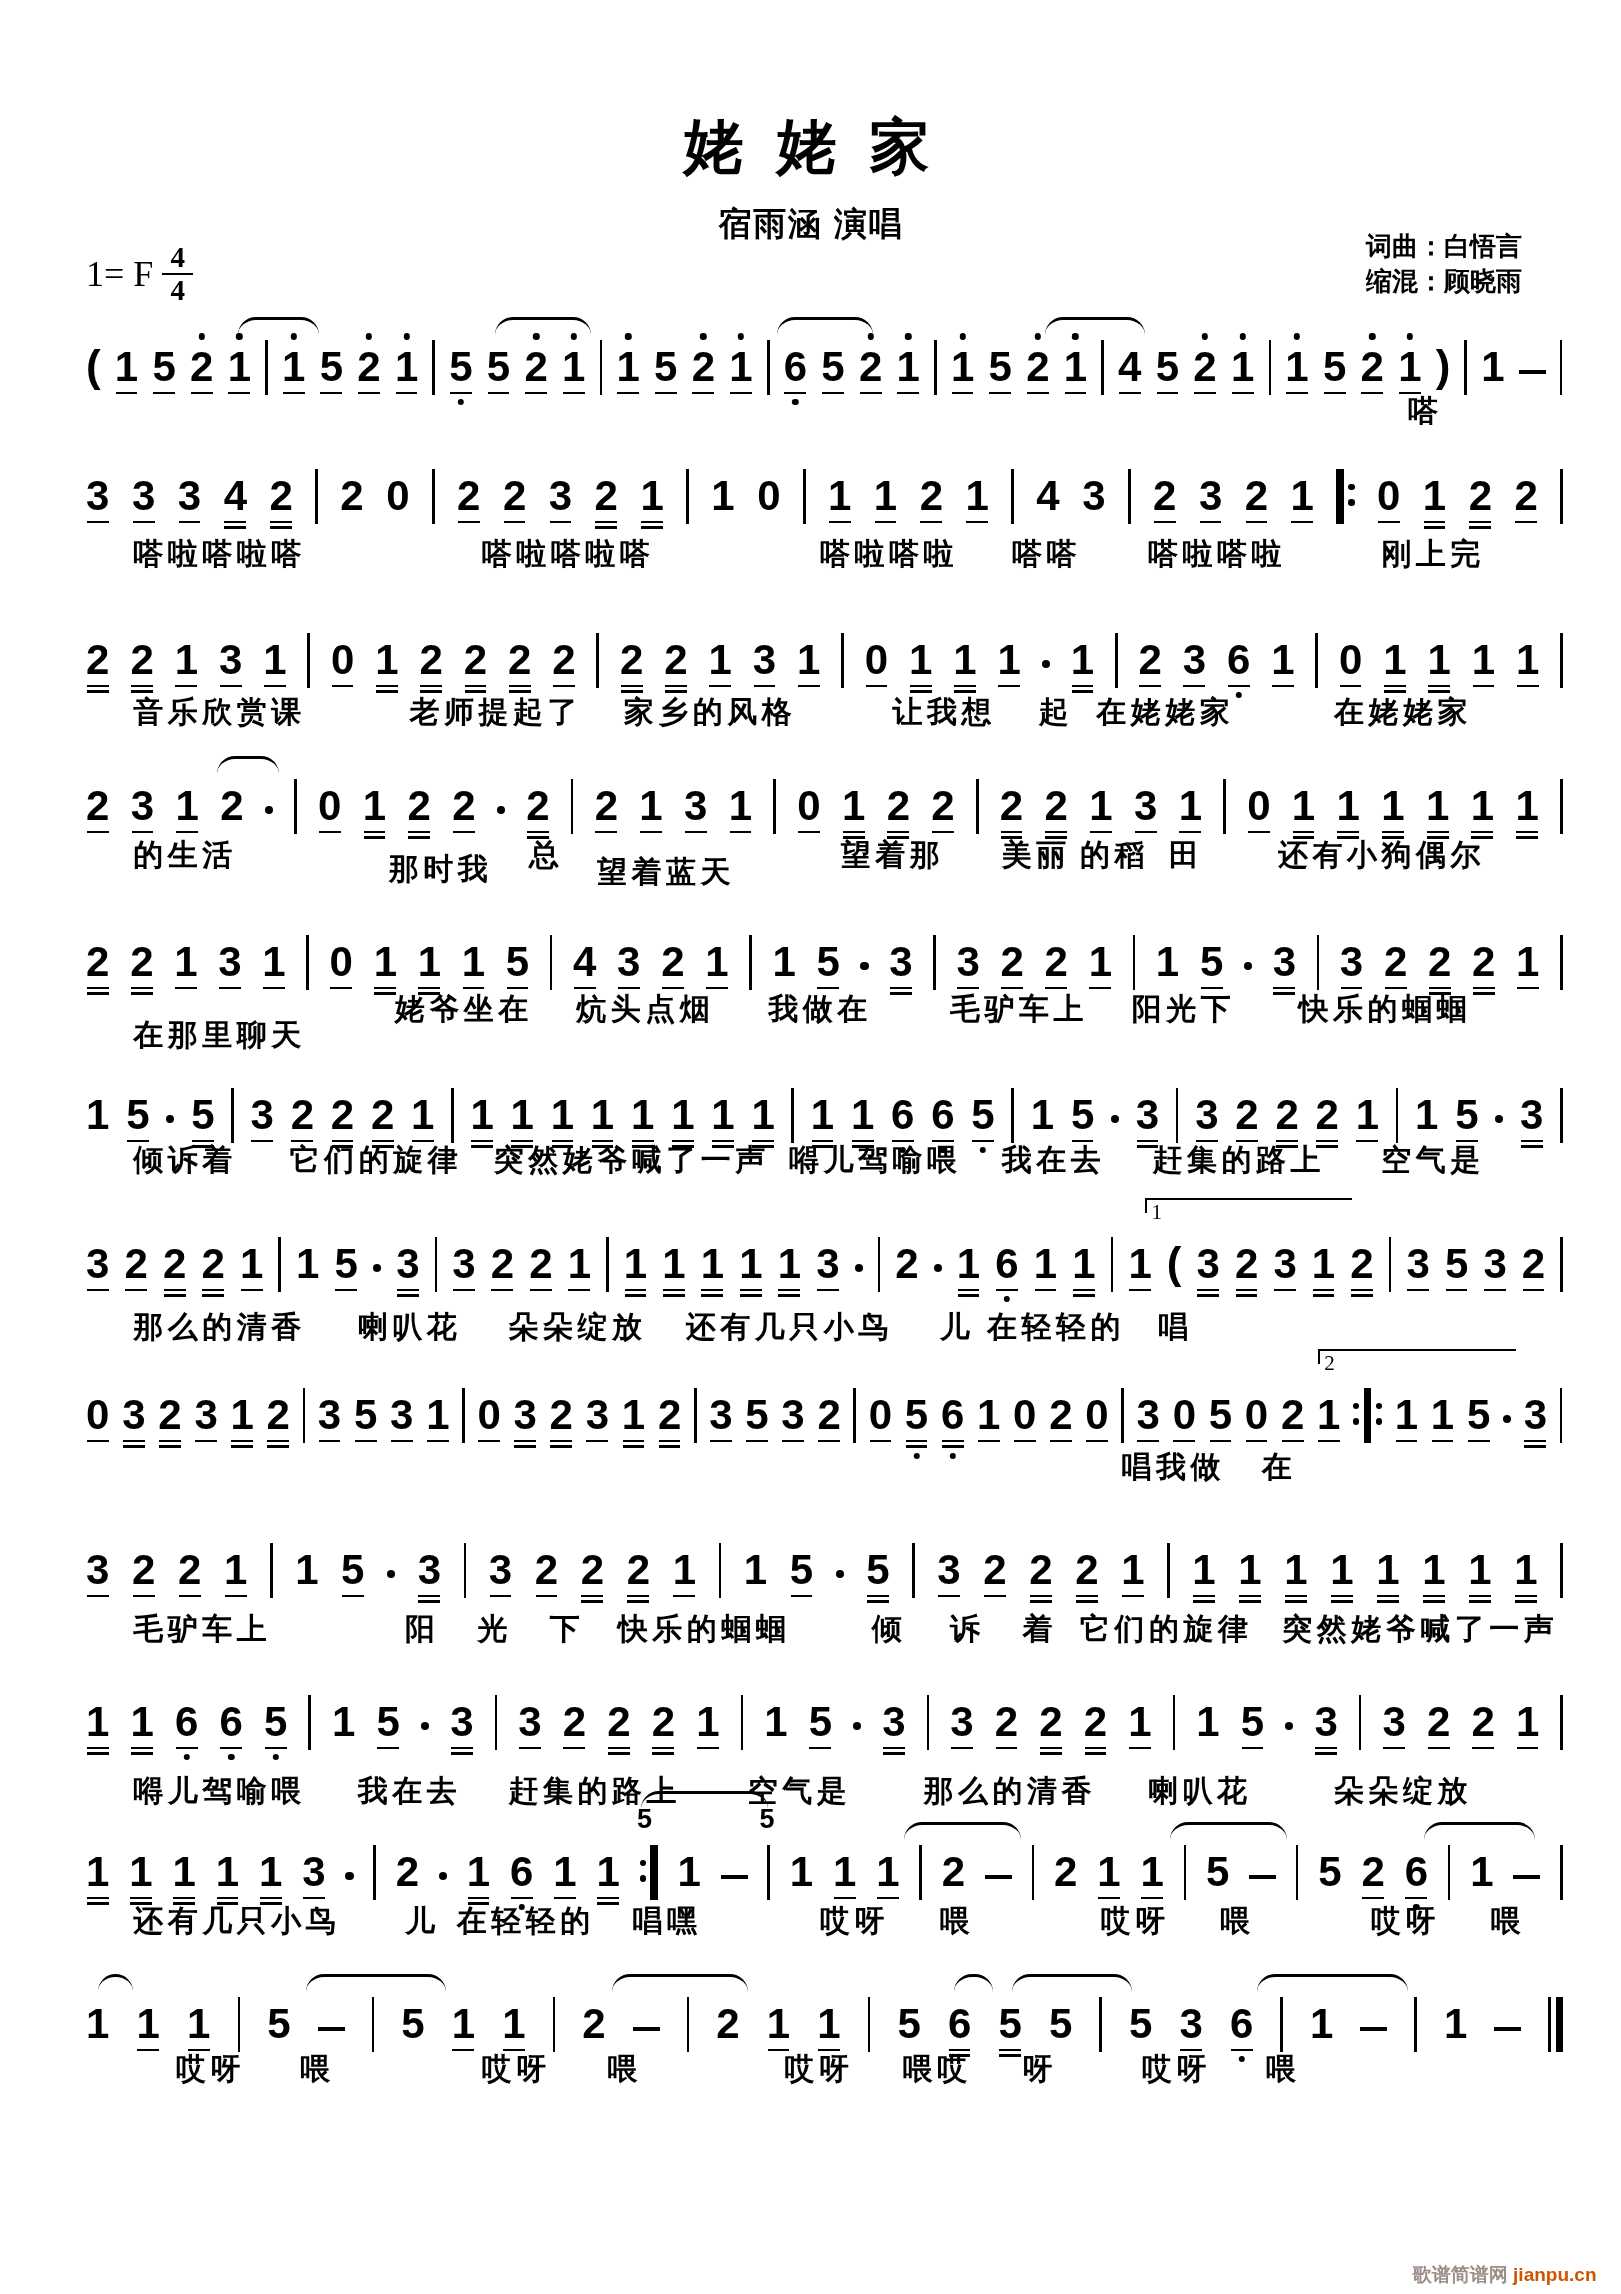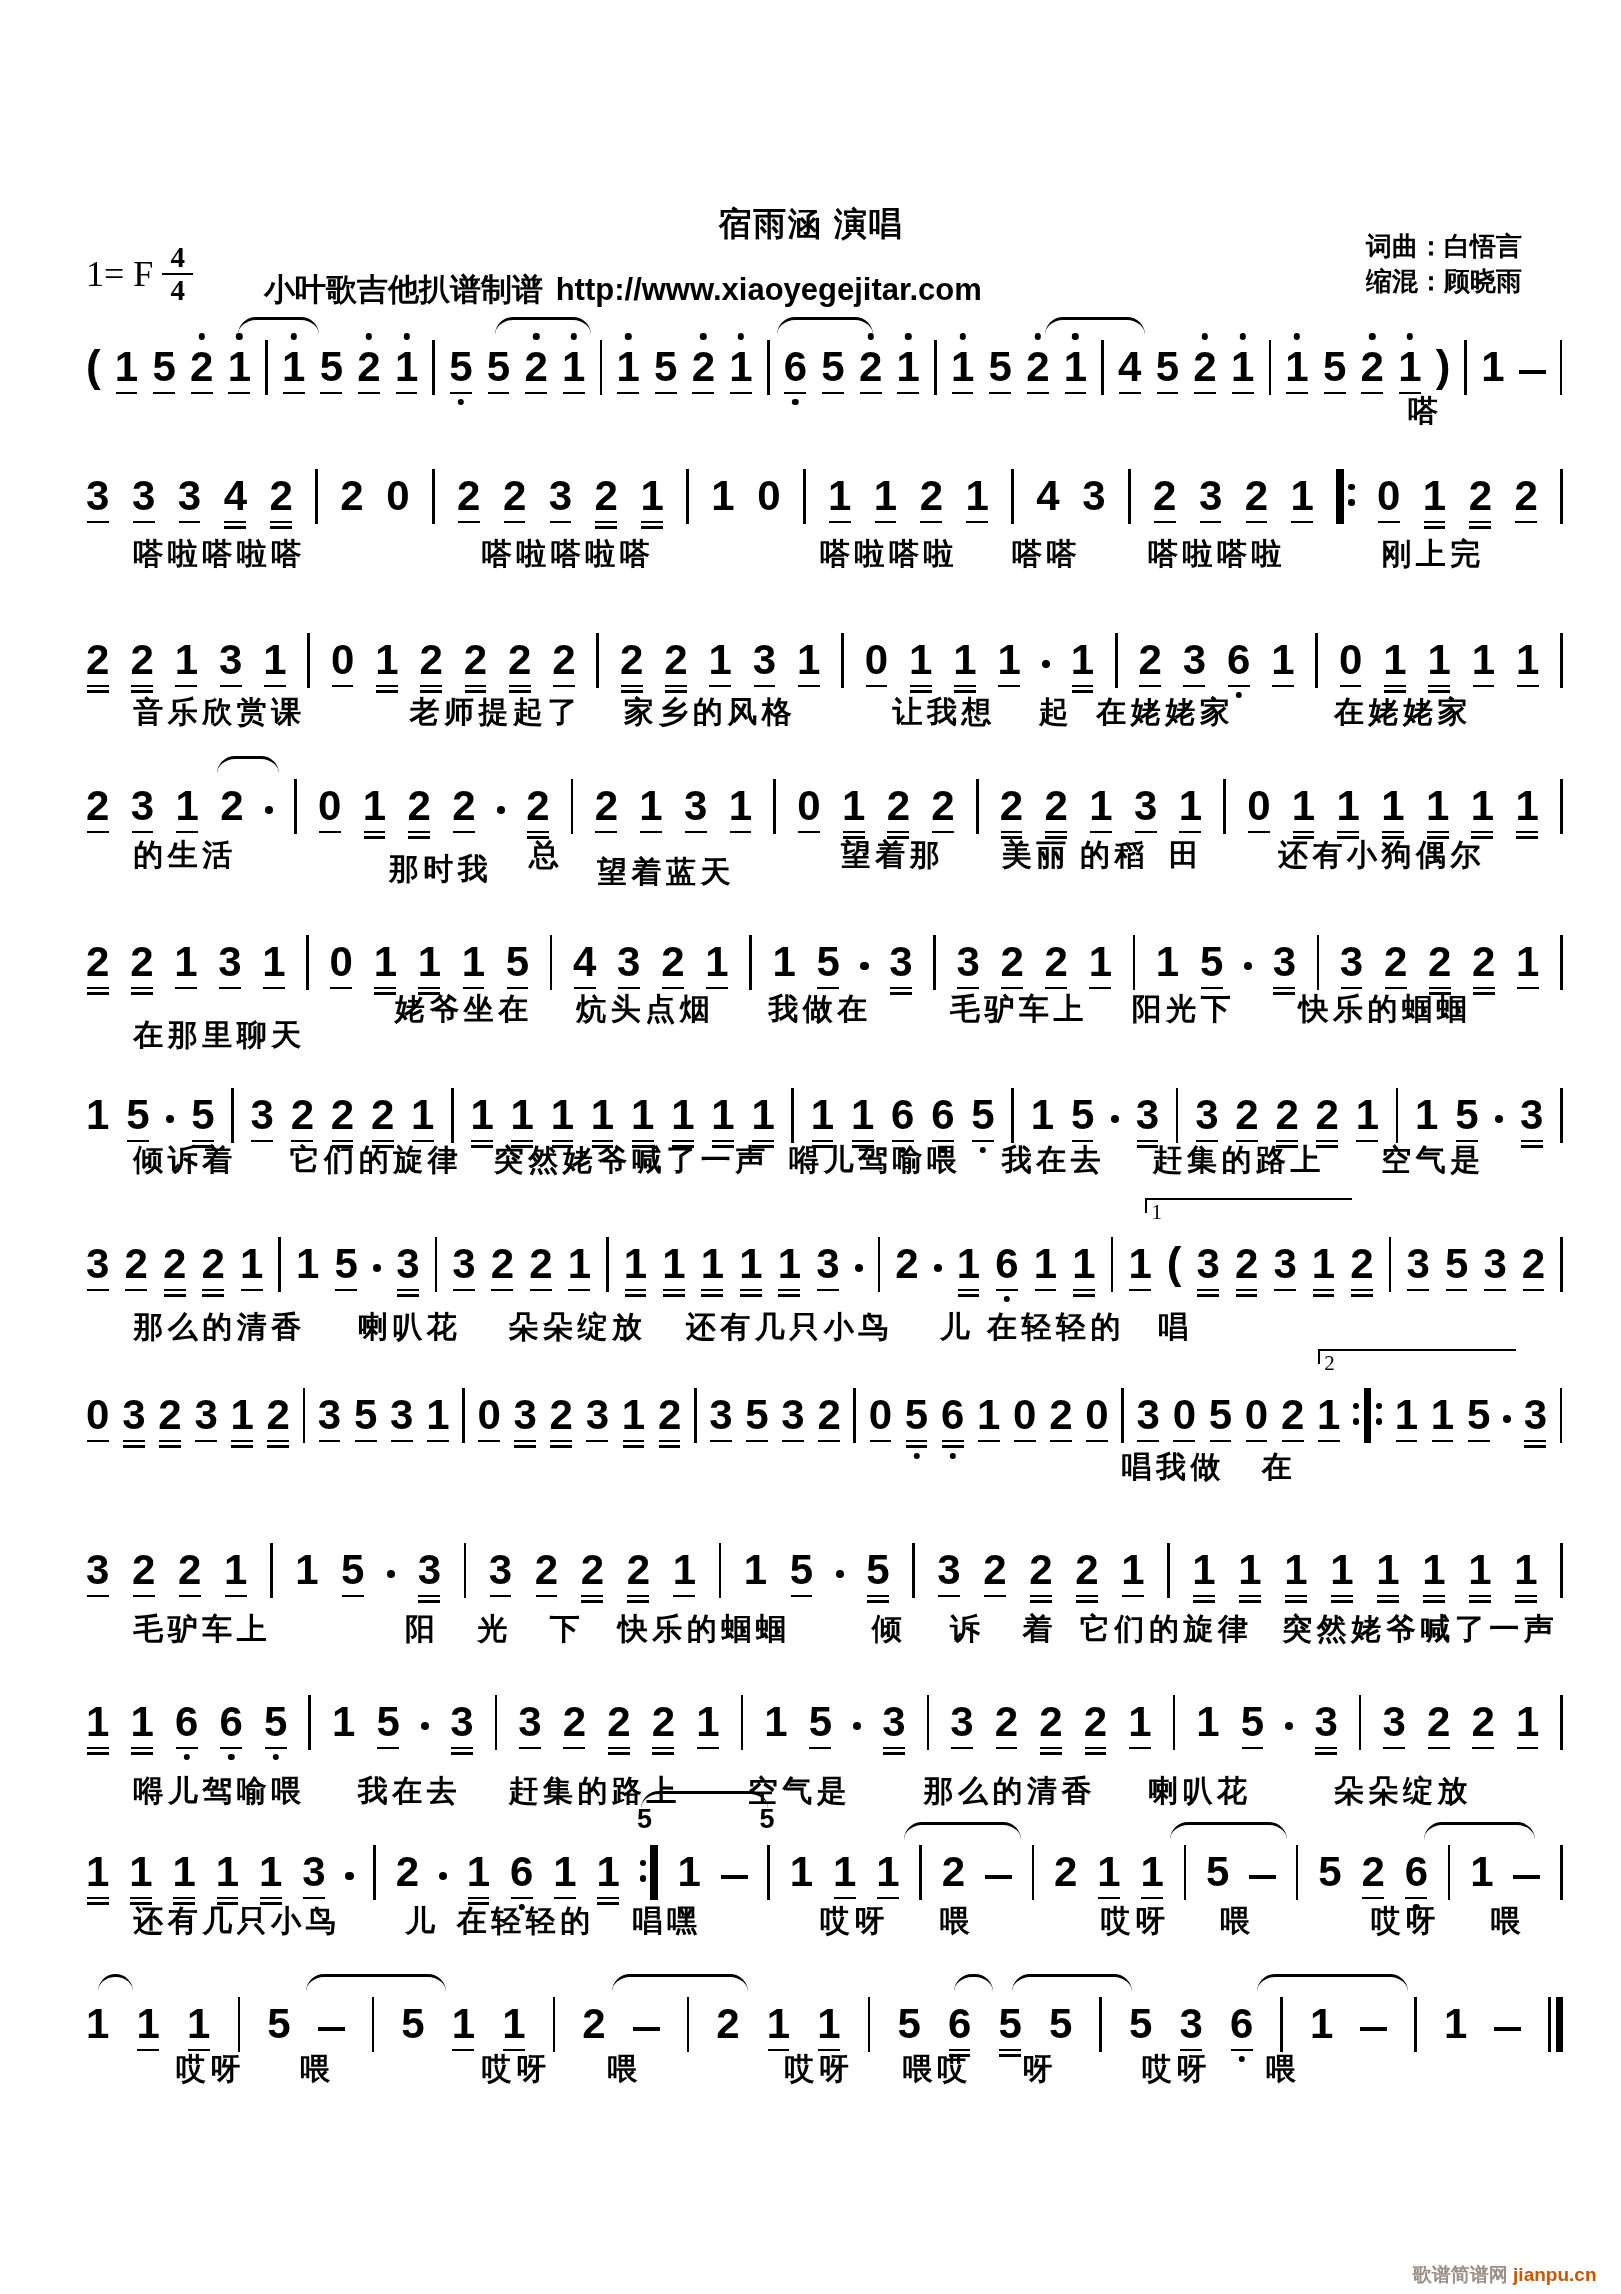--- a/index.html
+++ b/index.html
@@ -41,35 +41,33 @@
   .volta{position:absolute;border-top:2.3px solid #000;height:18px;}
   .volta::before{content:"";position:absolute;left:0;top:0;width:2.3px;height:12.7px;background:#000;}
   .volta span{position:absolute;left:6.4px;top:0;font-family:"Liberation Serif",serif;font-size:21px;}
   
   .sitewm{position:absolute;right:25.5px;bottom:7.3px;font-size:19px;font-weight:bold;}
 </style>
 </head>
 <body>
 
 <div id="page">
+  <div class="title">姥 姥 家</div>
   <div class="subtitle">宿雨涵 演唱</div>
   <div class="credits">
     <div>词曲：白悟言</div>
     <div>缩混：顾晓雨</div>
   </div>
   <div class="keyblock">
     <span class="keysig">1= F</span>
     <span class="meter">
       <span>4</span>
       <span class="bar-line"></span>
       <span>4</span>
     </span>
-  </div>
-  <div class="wm">
-    <span>小叶歌吉他扒谱制谱</span><span class="url">http://www.xiaoyegejitar.com</span>
   </div>
 
   <div id="score">
       <div class="system" style="top: 341px;">
         <div class="notes">
           <div class="tk paren">(</div>
           <div class="tk note u1">1<div class="ul a"></div></div>
           <div class="tk note u1">5<div class="ul a"></div></div>
           <div class="tk note u1">2<div class="hid"></div><div class="ul a"></div></div>
           <div class="tk note u1">1<div class="hid"></div><div class="ul a"></div></div>

